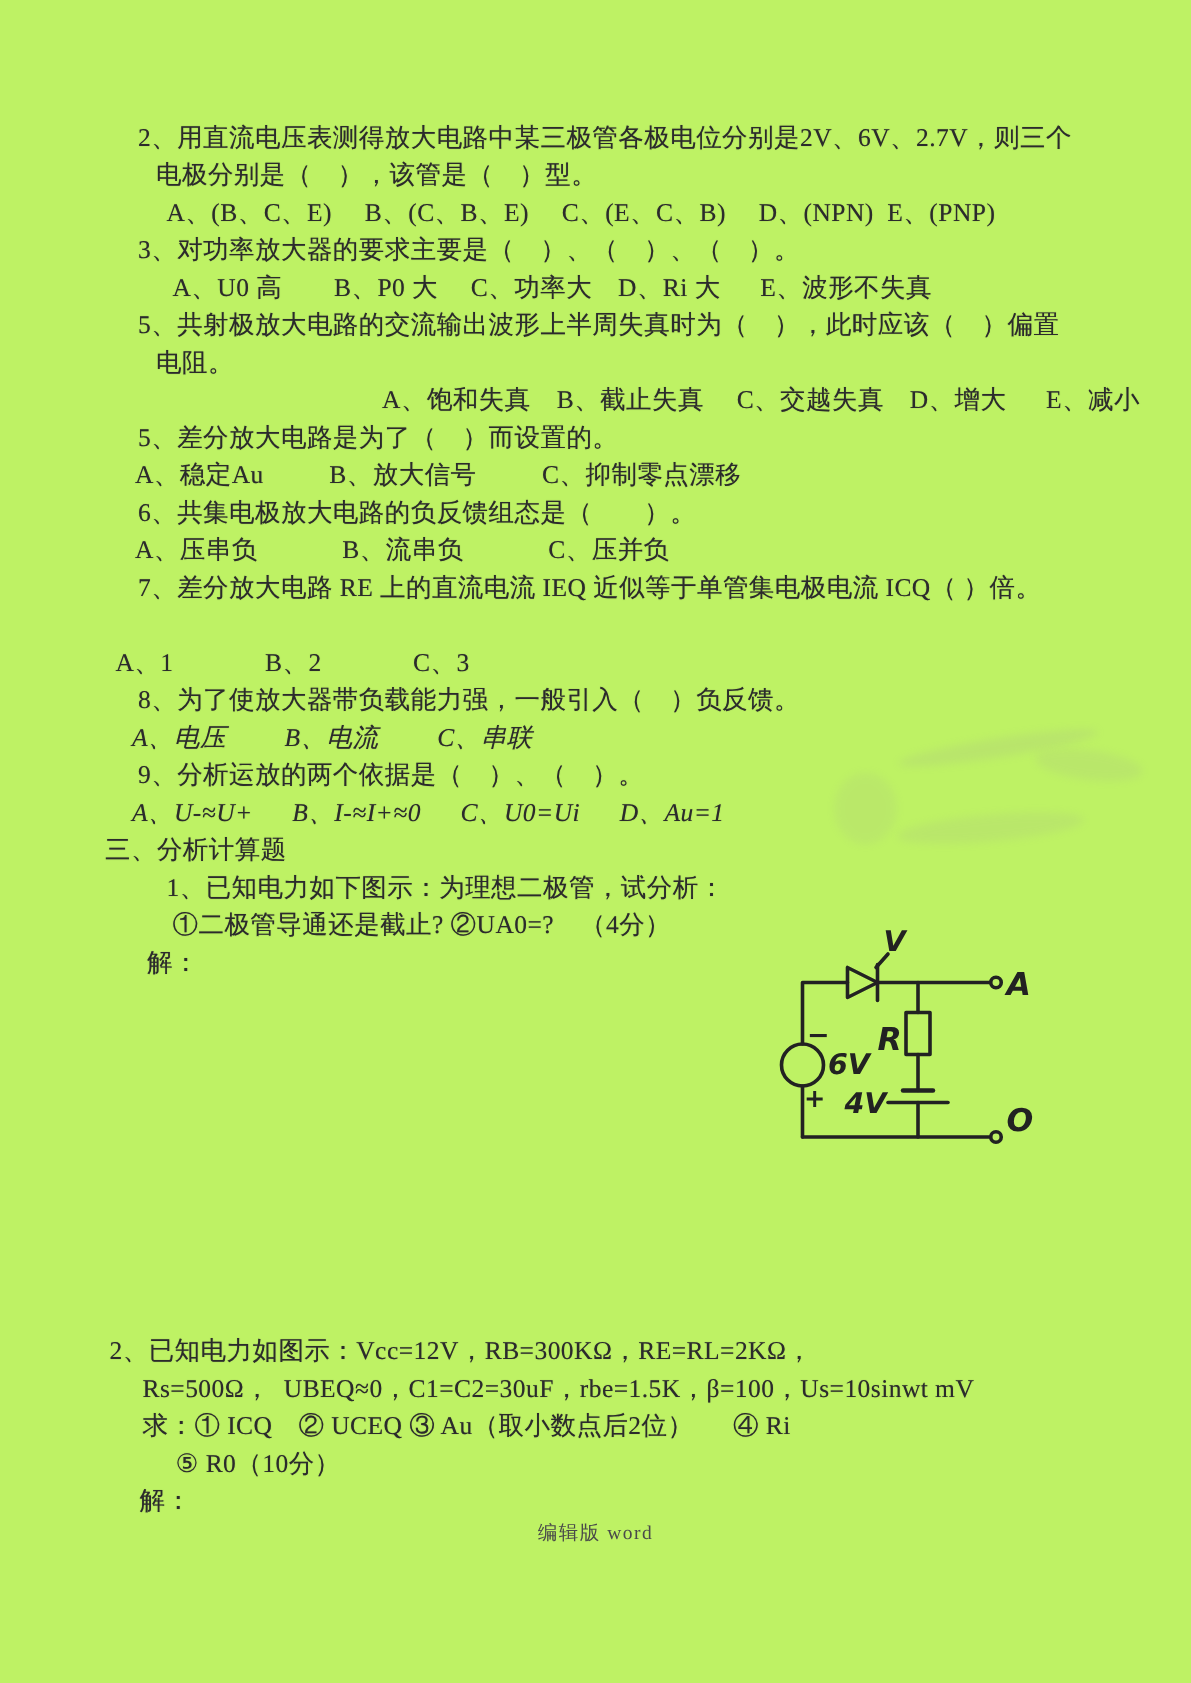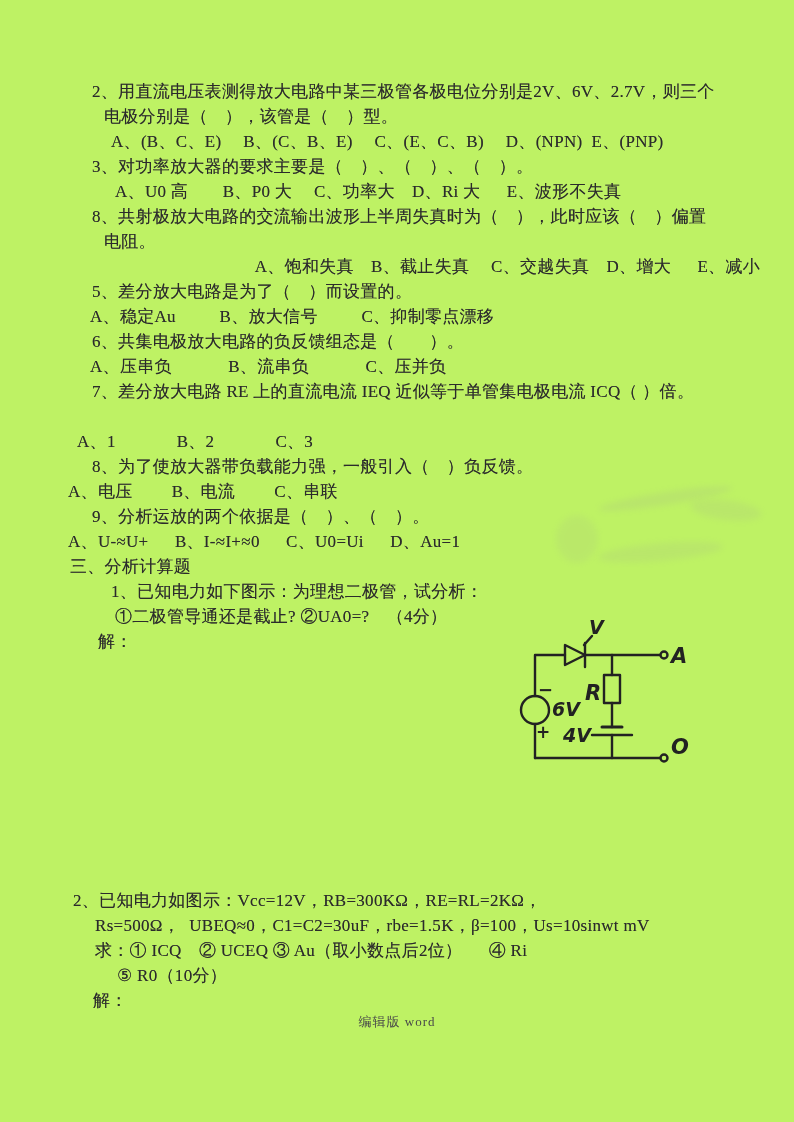--- a/index.html
+++ b/index.html
@@ -24,21 +24,21 @@
   }
   
   .sec  {padding-left:70px;}
   .q    {padding-left:92px;}
   .cont {padding-left:104px;}
   .optA {padding-left:111px;}
   .optA2{padding-left:115px;}
   .optB {padding-left:98px;text-align:right;}
   .optC {padding-left:90px;}
   .optD {padding-left:77px;margin-top:25px;}
-  .optE {padding-left:68px;}
+  .optE {padding-left:88px;font-style:italic;}
   .q1   {padding-left:111px;}
   .sub  {padding-left:115px;}
   .jie  {padding-left:98px;}
   .qb   {padding-left:73px;}
   .contb{padding-left:95px;}
   .sub2 {padding-left:117px;}
   .jieb {padding-left:93px;}
   
   #circuit{
     position:absolute;left:503px;top:616px;width:240px;height:172px;
@@ -67,21 +67,21 @@
 <body>
 
 <div id="page">
 
   <div id="q-block" class="textblock">
       <div class="line q">2、用直流电压表测得放大电路中某三极管各极电位分别是2V、6V、2.7V，则三个</div>
       <div class="line cont">电极分别是（　），该管是（　）型。</div>
       <div class="line optA">A、(B、C、E)　 B、(C、B、E)　 C、(E、C、B)　 D、(NPN)  E、(PNP)</div>
       <div class="line q">3、对功率放大器的要求主要是（　）、（　）、（　）。</div>
       <div class="line optA2">A、U0 高　　B、P0 大　 C、功率大　D、Ri 大　  E、波形不失真</div>
-      <div class="line q">8、共射极放大电路的交流输出波形上半周失真时为（　），此时应该（　）偏置</div>
+      <div class="line q">5、共射极放大电路的交流输出波形上半周失真时为（　），此时应该（　）偏置</div>
       <div class="line cont">电阻。</div>
       <div class="line optB">A、饱和失真　B、截止失真　 C、交越失真　D、增大　  E、减小</div>
       <div class="line q">5、差分放大电路是为了（　）而设置的。</div>
       <div class="line optC">A、稳定Au　　  B、放大信号　　  C、抑制零点漂移</div>
       <div class="line q">6、共集电极放大电路的负反馈组态是（　　）。</div>
       <div class="line optC">A、压串负　　　 B、流串负　　　 C、压并负</div>
       <div class="line q">7、差分放大电路 RE 上的直流电流 IEQ 近似等于单管集电极电流 ICQ（ ）倍。</div>
       <div class="line optD">A、1　　　  B、2　　　  C、3</div>
       <div class="line q">8、为了使放大器带负载能力强，一般引入（　）负反馈。</div>
       <div class="line optE">A、电压　　 B、电流　　 C、串联</div>

